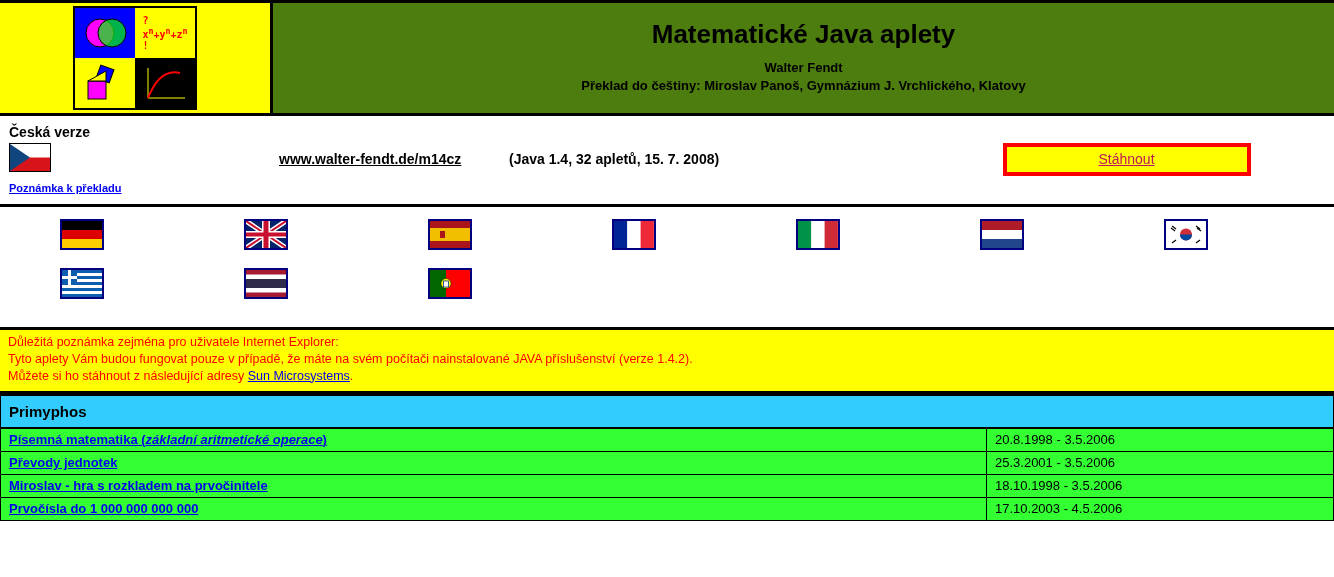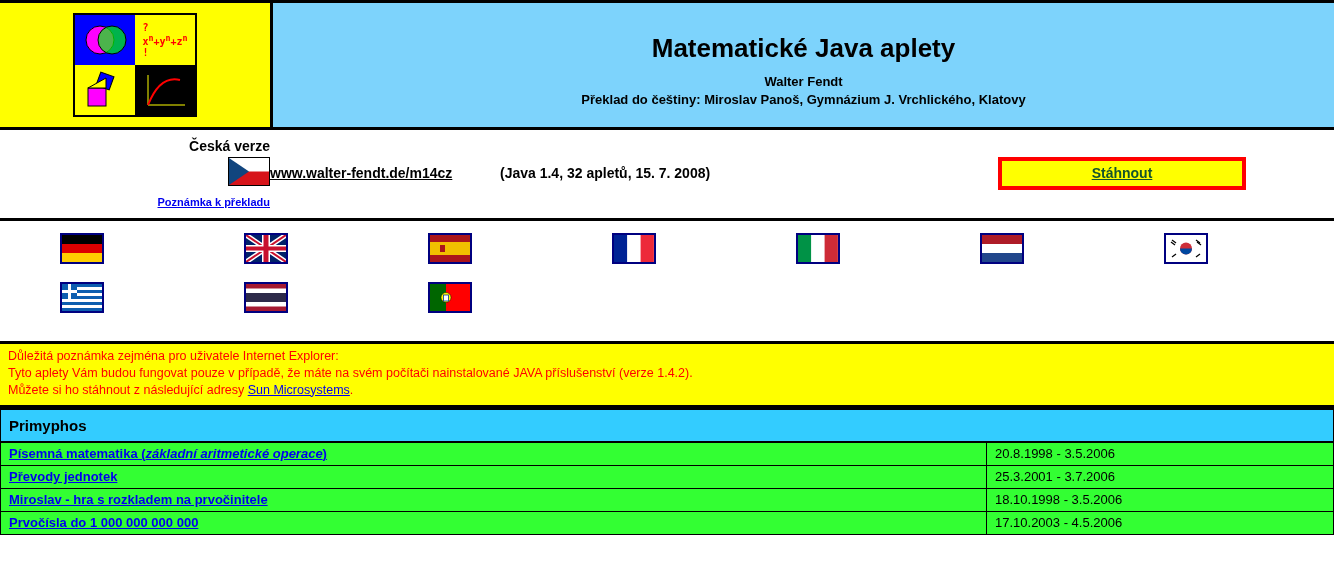--- a/index.html
+++ b/index.html
@@ -6,35 +6,35 @@
   .wrap { width:1334px; }
   .black-border { background:#000; padding:3px 0; }
   .header-row { display:flex; }
   .logo-cell { width:270px; background:#ffff00; display:flex; align-items:center; justify-content:center; }
   .logo-grid { width:120px; height:100px; border:2px solid #000; display:grid; grid-template-columns:1fr 1fr; grid-template-rows:1fr 1fr; }
   .lg { display:flex; align-items:center; justify-content:center; font-size:10px; font-family:monospace; }
   .lg1 { background:#0000ff; }
   .lg2 { background:#ffff00; color:red; }
   .lg3 { background:#ffff00; }
   .lg4 { background:#000; }
-  .title-cell { flex:1; background:#7dd3fc; text-align:center; padding:16px 0 20px; border-left:3px solid #000; }
+  .title-cell { flex:1; background:#4d7c0f; text-align:center; padding:2px 0 20px; border-left:3px solid #000; }
   .title-cell h1 { margin:14px 0 10px; font-size:26px; font-weight:bold; color:#000; font-family:Arial,sans-serif; }
   .title-cell .author { font-weight:bold; font-size:13px; font-family:Arial,sans-serif; }
   .title-cell .trans { font-weight:bold; font-size:13px; font-family:Arial,sans-serif; margin-top:3px; }
   .info-row { display:flex; align-items:center; background:#fff; padding:8px 0 10px; }
-  .cz-cell { width:270px; text-align:right; }
+  .cz-cell { width:270px; text-align:left;padding-left:9px; }
   .cz-cell .ver { font-weight:bold; font-size:14px; font-family:Arial,sans-serif; padding-bottom:3px; }
   .flag { border:1px solid #000; display:inline-block; }
   .note-link { color:#0000ee; font-size:11px; text-decoration:underline; font-family:Arial,sans-serif; display:block; margin-top:6px; font-weight:bold; }
   .link-cell { width:230px; text-align:left; }
   .link-cell a { color:#000000; text-decoration:underline; font-weight:bold; font-family:Arial,sans-serif; font-size:14px; }
   .java-cell { width:420px; font-weight:bold; font-family:Arial,sans-serif; font-size:14px; }
   .dl-cell { flex:1; text-align:center; padding-right:10px; }
   .dl-btn { display:inline-block; border:4px solid #ff0000; background:#ffff00; padding:4px 0; width:240px; }
-  .dl-btn a { color:#14532d; text-decoration:underline; font-weight:bold; font-family:Arial,sans-serif; font-size:14px; }
+  .dl-btn a { color:#be185d; text-decoration:underline; font-weight:normal; font-family:Arial,sans-serif; font-size:14px; }
   .flags-row { background:#fff; padding:12px 60px 10px; }
   .flag-line { display:flex; gap:140px; margin-bottom:18px; }
   .flag-item { width:40px; height:27px; border:2px solid #000080; }
   .notice { background:#ffff00; color:#ff0000; font-size:12.5px; padding:4px 8px 6px; line-height:1.35; font-family:Arial,sans-serif; }
   .notice a { color:#0000ee; text-decoration:underline; }
   .section-h { background:#33ccff; border:1px solid #000; padding:7px 8px; font-weight:bold; font-family:Arial,sans-serif; font-size:15px; }
   .app-table { width:100%; border-collapse:collapse; }
   .app-table td { border:1px solid #000; background:#33ff33; padding:3px 8px; font-size:13px; font-family:Arial,sans-serif; vertical-align:middle; height:16px; }
   .app-table td.name a { color:#0000ee; text-decoration:underline; font-weight:bold; }
   .app-table td.name .detail { font-style:italic; }
@@ -217,21 +217,21 @@
   <div class="section-h">Primyphos</div>
 
   <table class="app-table">
     <tbody id="app-rows">
         <tr>
           <td class="name"><a href="#">Písemná matematika (<span class="detail">základní aritmetické operace</span>)</a></td>
           <td class="date">20.8.1998 - 3.5.2006</td>
         </tr>
         <tr>
           <td class="name"><a href="#">Převody jednotek</a></td>
-          <td class="date">25.3.2001 - 3.7.2006</td>
+          <td class="date">25.3.2001 - 3.5.2006</td>
         </tr>
         <tr>
           <td class="name"><a href="#">Miroslav - hra s rozkladem na prvočinitele</a></td>
           <td class="date">18.10.1998 - 3.5.2006</td>
         </tr>
         <tr>
           <td class="name"><a href="#">Prvočísla do 1 000 000 000 000</a></td>
           <td class="date">17.10.2003 - 4.5.2006</td>
         </tr>
       </tbody>

